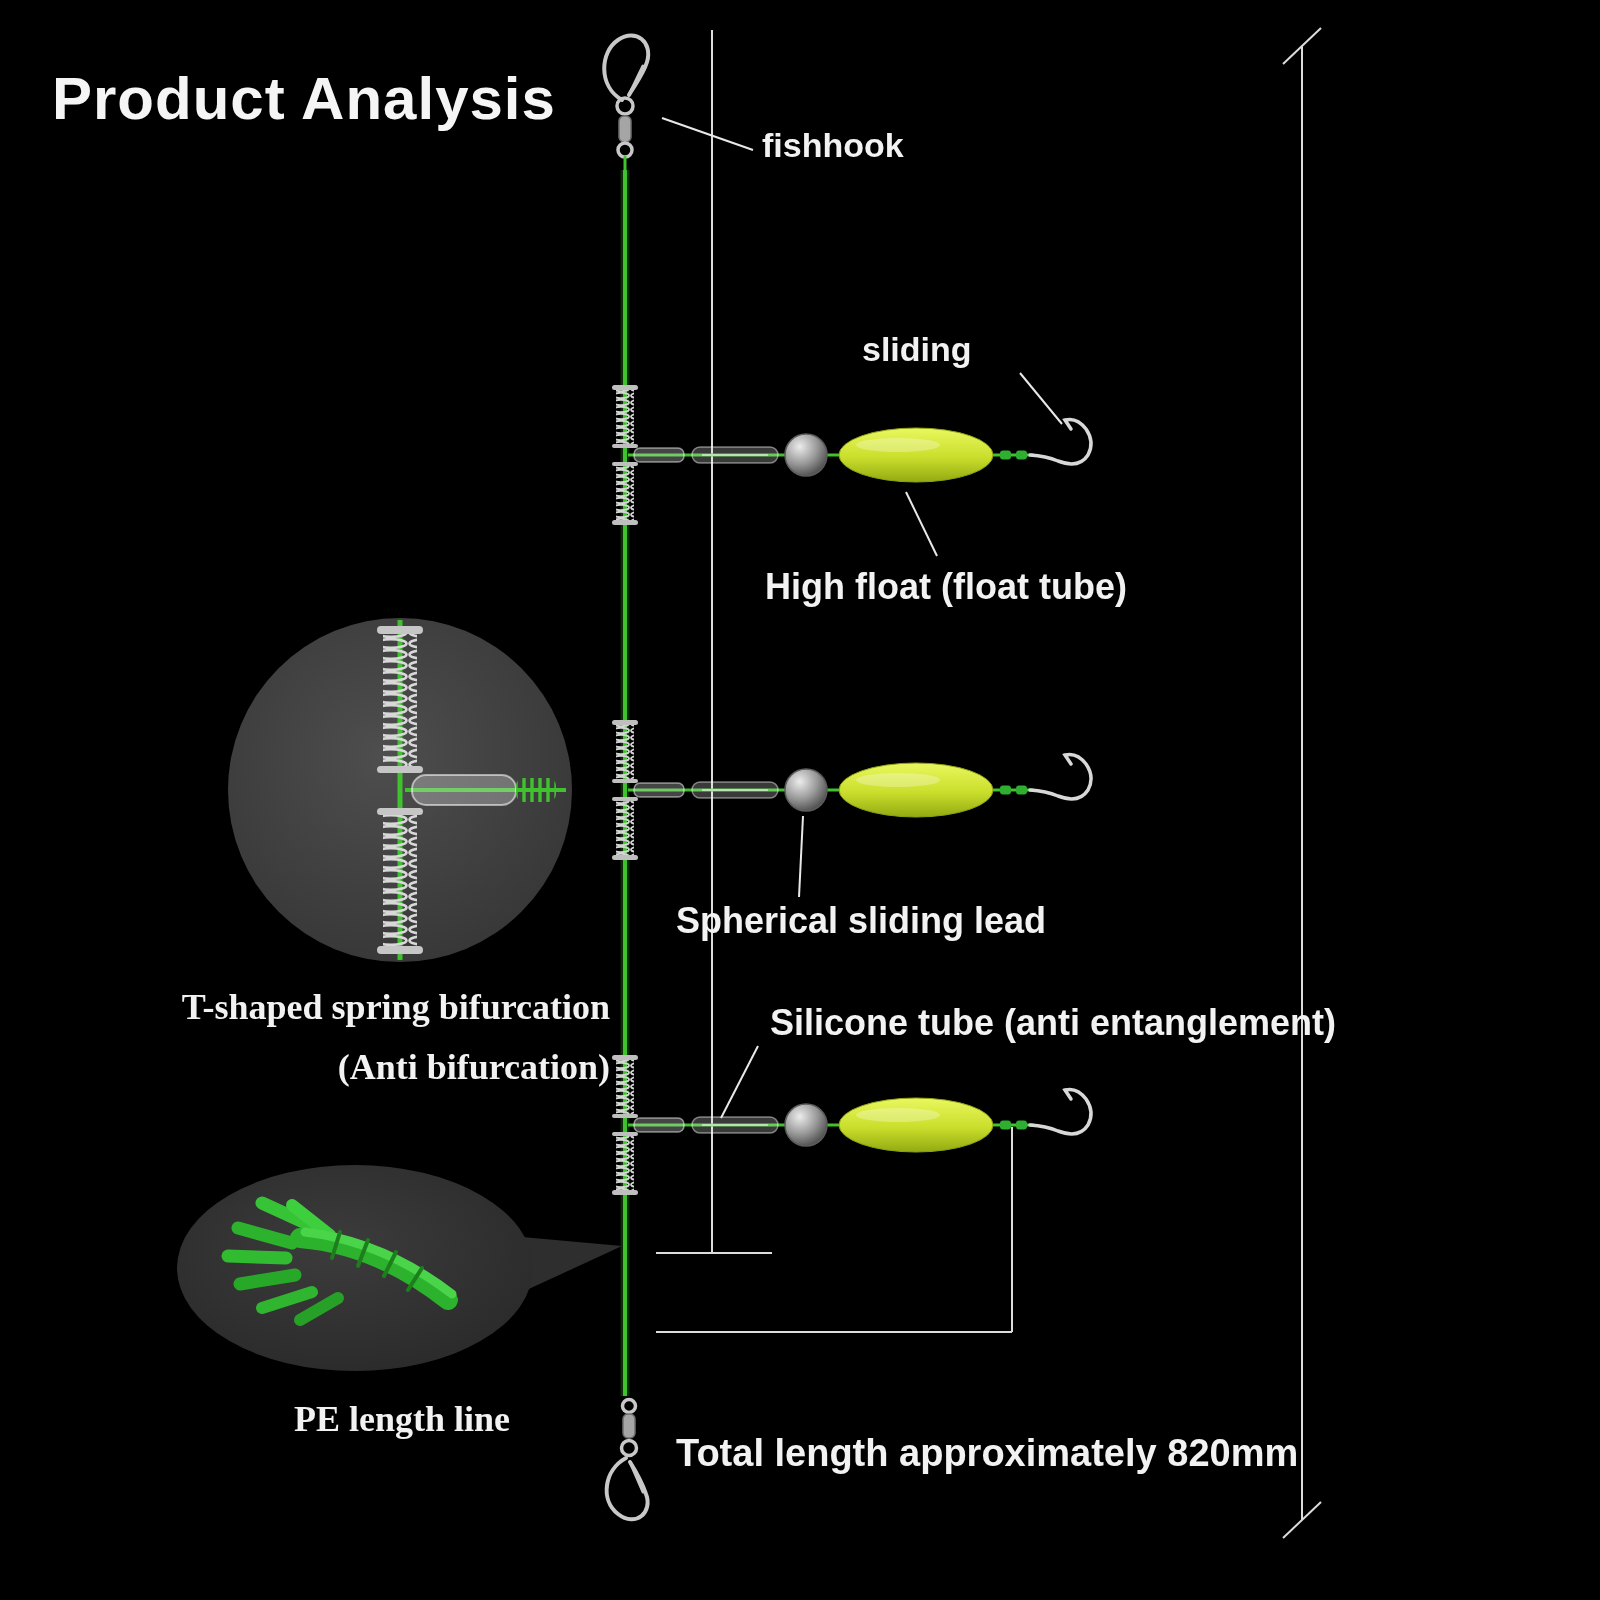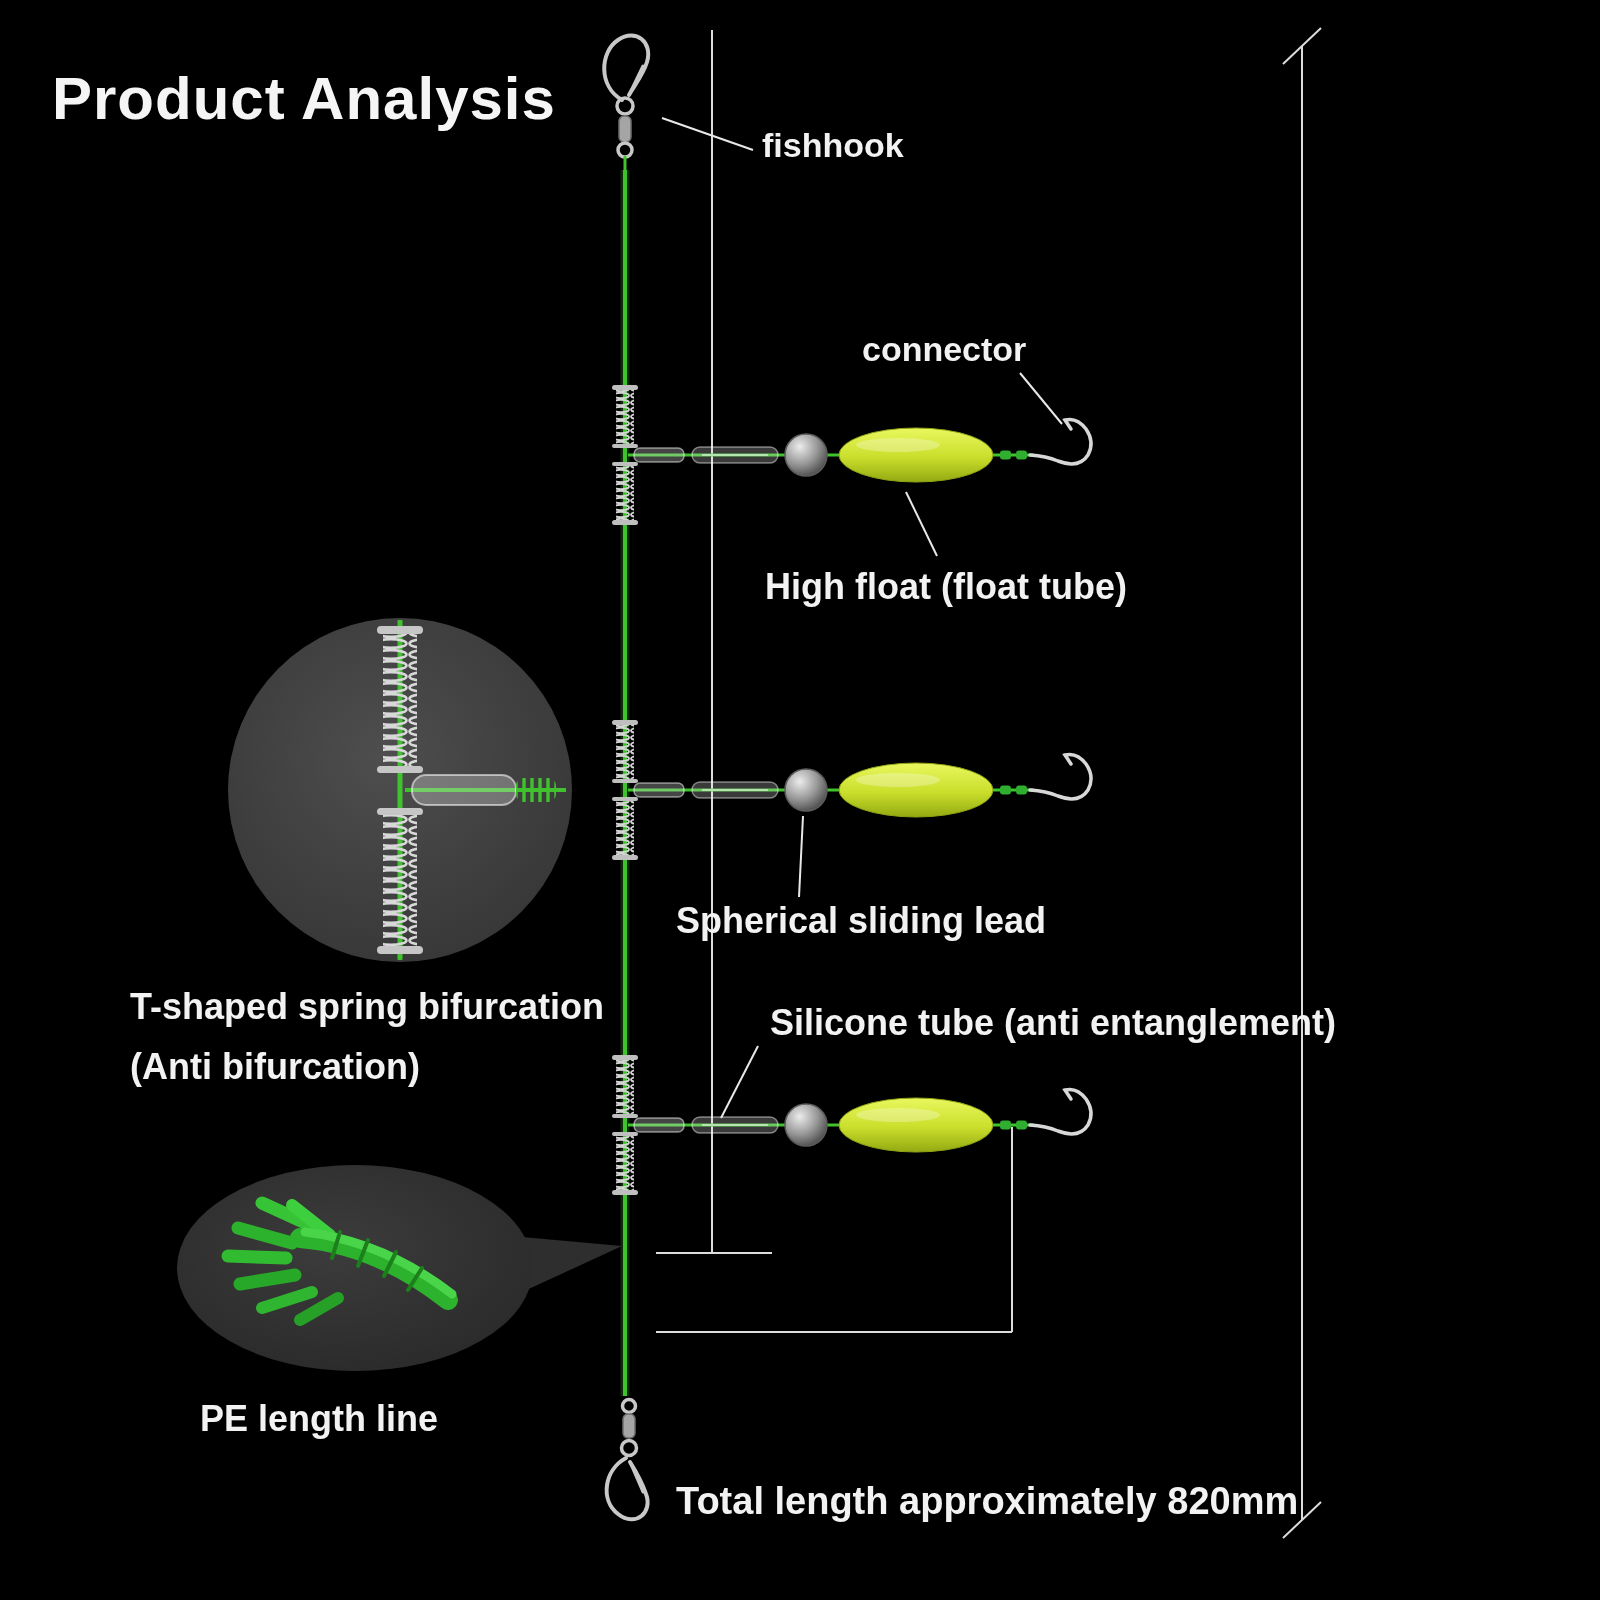--- a/index.html
+++ b/index.html
@@ -12,23 +12,23 @@
   }
   .title {
     position:absolute; left:52px; top:64px;
     color:#f5f5f5; font-size:60px; font-weight:700; letter-spacing:1px;
     white-space:nowrap;
   }
   .lbl {
     position:absolute; color:#f2f2f2;
     font-size:34px; font-weight:600; white-space:nowrap;
   }
-  .lbl.center { text-align:left; }
+  .lbl.center { text-align:right;font-family:Liberation Serif, serif; }
   .lbl.heavy { font-size:36px; font-weight:700; }
-  .lbl.big { font-size:38px; font-weight:700;margin-top:48px; }
+  .lbl.big { font-size:38px; font-weight:700; }
   svg.diagram { position:absolute; left:0; top:0; }
 </style>
 </head>
 <body>
 
 <div class="canvas">
 
   <svg class="diagram" width="1600" height="1600" viewBox="0 0 1600 1600">
     <defs>
       <pattern id="coilP" width="18" height="7" patternUnits="userSpaceOnUse">
@@ -165,21 +165,21 @@
       <line x1="1020" y1="373" x2="1062" y2="424"></line>
       <line x1="937" y1="556" x2="906" y2="492"></line>
       <line x1="799" y1="897" x2="803" y2="816"></line>
       <line x1="758" y1="1046" x2="721" y2="1118"></line>
     </g>
   </svg>
 
   <div class="title">Product Analysis</div>
 
   <div class="lbl" style="left:762px;top:126px">fishhook</div>
-  <div class="lbl" style="left:862px;top:330px">connector</div>
+  <div class="lbl" style="left:862px;top:330px">sliding</div>
   <div class="lbl heavy" style="left:765px;top:566px">High float (float tube)</div>
   <div class="lbl heavy" style="left:770px;top:1002px">Silicone tube (anti entanglement)</div>
   <div class="lbl heavy" style="left:676px;top:900px">Spherical sliding lead</div>
   <div class="lbl heavy center" style="left:130px;top:986px;width:480px">T-shaped spring bifurcation</div>
   <div class="lbl heavy center" style="left:130px;top:1046px;width:480px">(Anti bifurcation)</div>
   <div class="lbl heavy center" style="left:200px;top:1398px;width:310px">PE length line</div>
   <div class="lbl big" style="left:676px;top:1432px">Total length approximately 820mm</div>
 
 </div>
 

